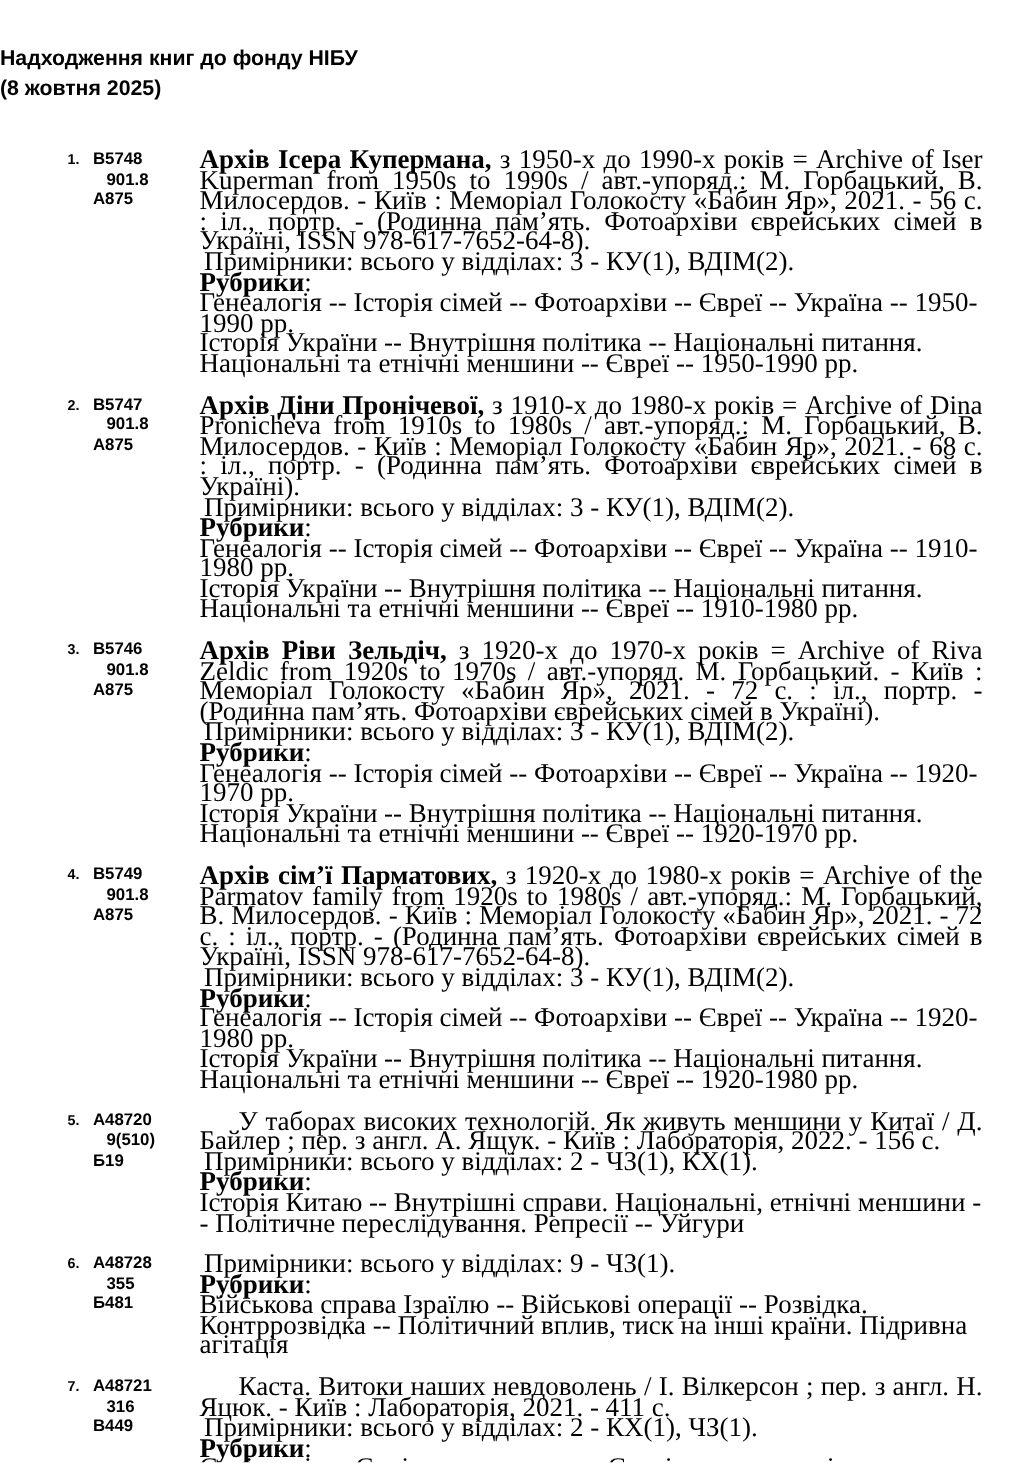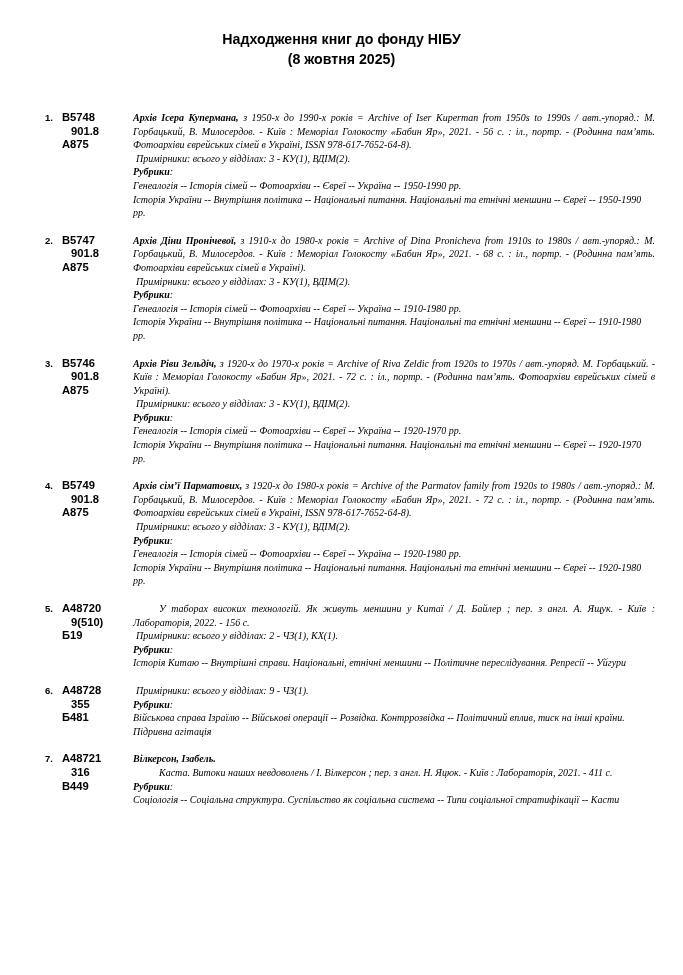--- a/index.html
+++ b/index.html
@@ -12,22 +12,22 @@
     width: 683px;
     height: 975px;
     background: #ffffff;
     color: #000000;
     font-family: "Liberation Serif", serif;
     overflow: hidden;
     box-sizing: border-box;
   }
   .doc-header {
     padding-top: 30px;
-    margin-bottom: 42px;
-    text-align: center;
+    margin-bottom: 31px;
+    text-align: left;
     font-family: "Liberation Sans", sans-serif;
     font-weight: bold;
     font-size: 14.2px;
     line-height: 19.5px;
   }
   .entry {
     display: grid;
     grid-template-columns: 24px 71px 1fr;
     padding: 0 28px 0 38px;
     margin-bottom: 14px;
@@ -41,23 +41,22 @@
     padding-top: 1px;
   }
   .call {
     font-family: "Liberation Sans", sans-serif;
     font-weight: bold;
     font-size: 11.2px;
     line-height: 13.6px;
   }
   .call-line.mid { padding-left: 9px; }
   .text {
-    font-size: 10px;
+    font-size: 18px;
     line-height: 13.6px;
-    font-style: italic;
   }
   .text p { margin: 0; }
   .desc { text-align: justify; }
   .desc.indent { text-indent: 26px; }
   .copies { padding-left: 3px; }
 </style>
 </head>
 <body>
 
 <div class="doc">
@@ -161,20 +160,20 @@
   </div>
 
   <div class="entry">
     <div class="num">7.</div>
     <div class="call">
       <div class="call-line">А48721</div>
       <div class="call-line mid">316</div>
       <div class="call-line">В449</div>
     </div>
     <div class="text">
-      <p class="author"><b>Вілкерсон, Ізабель.</b></p>
       <p class="desc indent">Каста. Витоки наших невдоволень / І. Вілкерсон ; пер. з англ. Н. Яцюк. - Київ : Лабораторія, 2021. - 411 с.</p>
+      <p class="copies">Примірники: всього у відділах: 2 - КХ(1), ЧЗ(1).</p>
       <p class="rublabel"><b>Рубрики</b><span>:</span></p>
       <p class="rubric">Соціологія -- Соціальна структура. Суспільство як соціальна система -- Типи соціальної стратифікації -- Касти</p>
     </div>
   </div>
 
 </div>
 
 </body></html>

